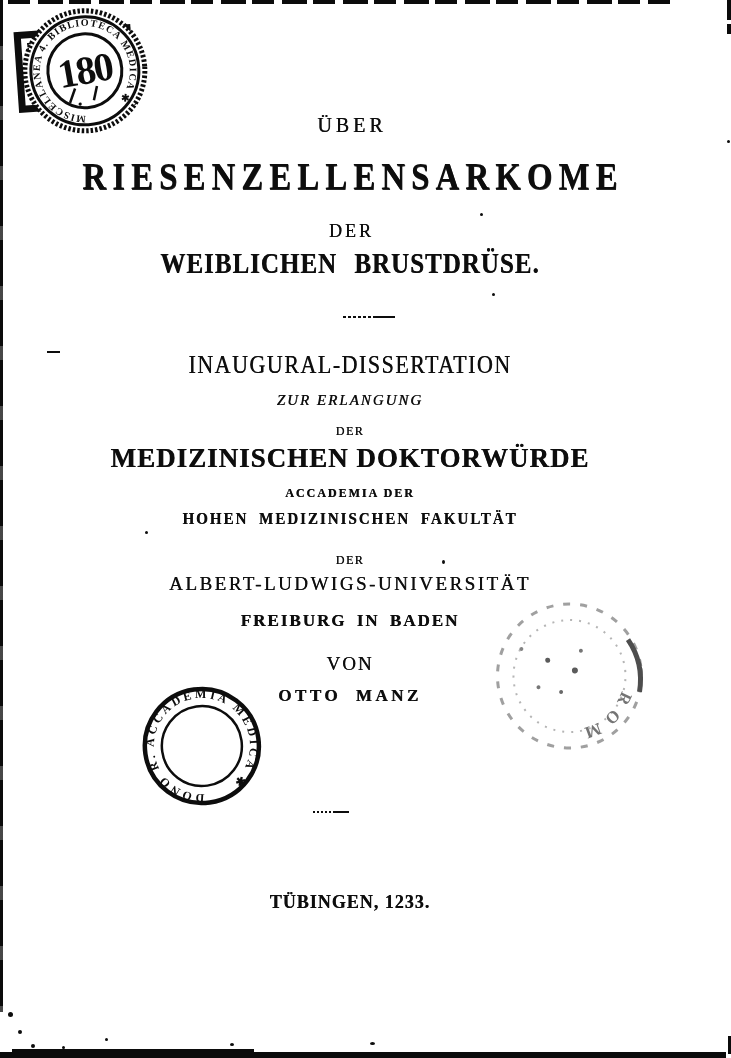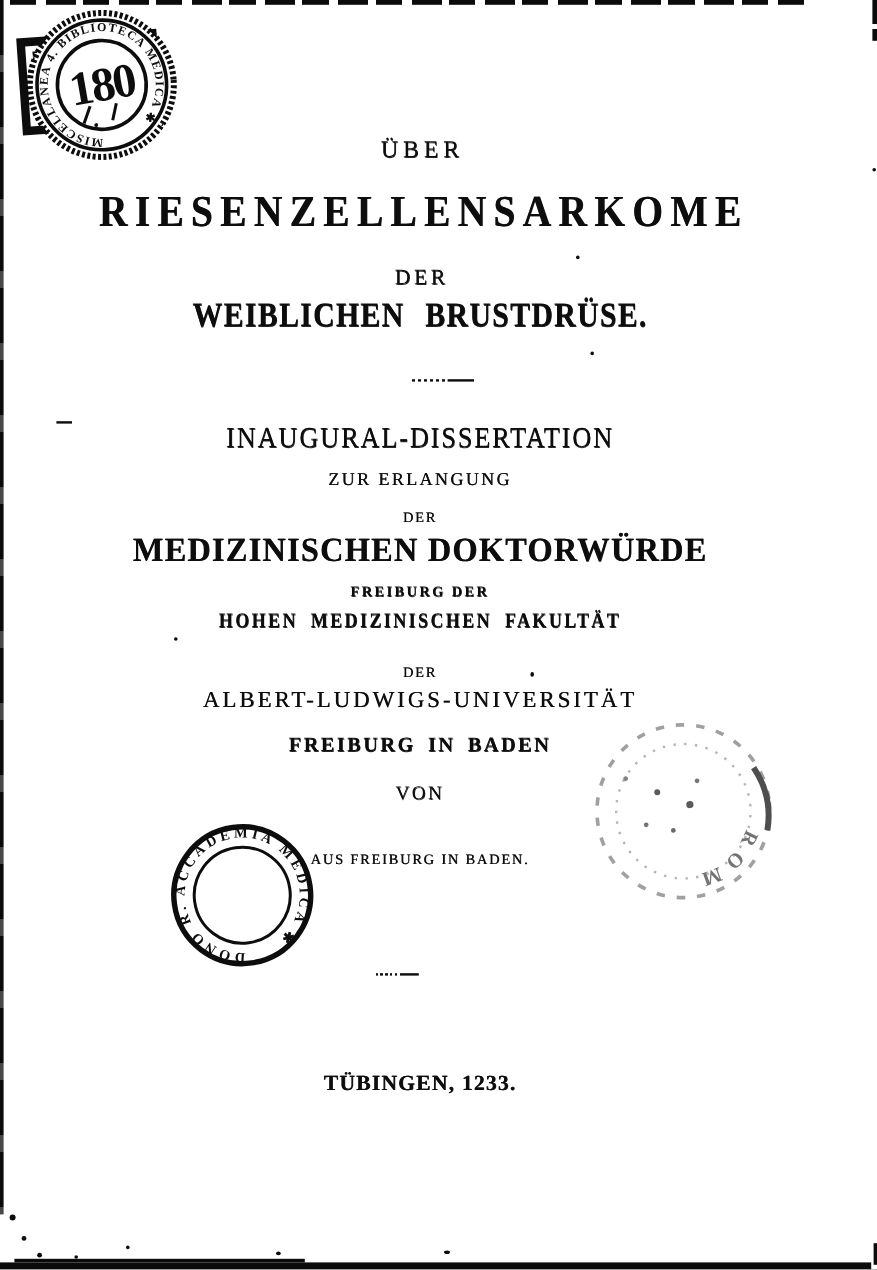--- a/index.html
+++ b/index.html
@@ -40,29 +40,29 @@
   .line{
     position:absolute;left:0;width:700px;text-align:center;line-height:1;
     white-space:nowrap;transform-origin:50% 0;
   }
   .ink{text-shadow:0.35px 0.25px 0 rgba(0,0,0,.85);}
   .l-ueber   {top:115px;font-size:20px;font-weight:normal;letter-spacing:4px;text-indent:4px;}
   .l-main    {top:159px;font-size:33px;font-weight:bold;letter-spacing:6px;text-indent:6px;transform:scaleY(1.12);}
   .l-der1    {top:222px;font-size:18px;letter-spacing:3px;text-indent:3px;}
   .l-sub     {top:249px;font-size:25px;font-weight:bold;letter-spacing:1px;word-spacing:10px;transform:scaleY(1.15);}
   .l-inaug   {top:353px;font-size:22px;letter-spacing:1.5px;transform:scaleY(1.1);}
-  .l-zur     {top:393px;font-size:15px;letter-spacing:2px;}
+  .l-zur     {top:393px;font-size:15px;letter-spacing:2px;font-style:italic;}
   .l-der2    {top:425px;font-size:12px;letter-spacing:1.5px;}
   .l-degree  {top:444px;font-size:27px;font-weight:bold;letter-spacing:1px;transform:scaleY(1.05);}
   .l-vorg    {top:487px;font-size:12px;font-weight:bold;letter-spacing:2px;}
   .l-fac     {top:510px;font-size:15px;font-weight:bold;letter-spacing:2px;word-spacing:5px;transform:scaleY(1.15);}
   .l-der3    {top:554px;font-size:12px;letter-spacing:1.5px;}
   .l-univ    {top:574px;font-size:19px;letter-spacing:2.5px;}
   .l-frei    {top:612px;font-size:17px;font-weight:bold;letter-spacing:2px;word-spacing:4px;}
-  .l-von     {top:654px;font-size:16px;letter-spacing:2px;}
+  .l-von     {top:654px;font-size:19px;letter-spacing:2px;}
   .l-name    {top:687px;font-size:17px;font-weight:bold;letter-spacing:3.5px;word-spacing:7px;}
   .l-aus     {top:710px;font-size:12px;letter-spacing:1.5px;}
   .l-city    {top:893px;font-size:18px;font-weight:bold;letter-spacing:1px;}
   .l-pub     {top:923px;font-size:15px;letter-spacing:1px;}
 
   
   .rule1-dots{position:absolute;top:316px;left:343px;width:30px;height:2px;
     background:repeating-linear-gradient(90deg,#0d0d0d 0 3px,transparent 3px 5px);}
   .rule1-line{position:absolute;top:316px;left:373px;width:22px;height:2px;background:#0d0d0d;}
   .rule2-dots{position:absolute;top:811px;left:313px;width:22px;height:2px;
@@ -125,28 +125,28 @@
   <div class="line ink l-der1">DER</div>
   <div class="line ink l-sub">WEIBLICHEN BRUSTDRÜSE.</div>
 
   <div class="rule1-dots"></div>
   <div class="rule1-line"></div>
 
   <div class="line ink l-inaug">INAUGURAL-DISSERTATION</div>
   <div class="line ink l-zur">ZUR ERLANGUNG</div>
   <div class="line ink l-der2">DER</div>
   <div class="line ink l-degree">MEDIZINISCHEN DOKTORWÜRDE</div>
-  <div class="line ink l-vorg">FREIBURG DER</div>
+  <div class="line ink l-vorg">ACCADEMIA DER</div>
   <div class="line ink l-fac">HOHEN MEDIZINISCHEN FAKULTÄT</div>
   <div class="line ink l-der3">DER</div>
   <div class="line ink l-univ">ALBERT-LUDWIGS-UNIVERSITÄT</div>
   <div class="line ink l-frei">FREIBURG IN BADEN</div>
   <div class="line ink l-von">VON</div>
 
-  <div class="line ink l-aus">AUS FREIBURG IN BADEN.</div>
+  <div class="line ink l-name">OTTO MANZ</div>
 
   <svg id="stamp-accademia" class="stamp" width="140" height="130" viewBox="0 0 140 130">
     <circle cx="70" cy="64" r="57" fill="none" stroke="#0d0d0d" stroke-width="4.5"></circle>
     <circle cx="70" cy="64" r="40" fill="none" stroke="#0d0d0d" stroke-width="2.5"></circle>
     <defs>
       <path id="acc-ring-path" d="M 70,112 A 48,48 0 1 1 70,16 A 48,48 0 1 1 70,112" fill="none"></path>
     </defs>
     <text font-size="12" font-weight="bold" letter-spacing="3" fill="#0d0d0d">
       <textPath href="#acc-ring-path" startOffset="4">DONO R. ACCADEMIA MEDICA ✱</textPath>
     </text>

